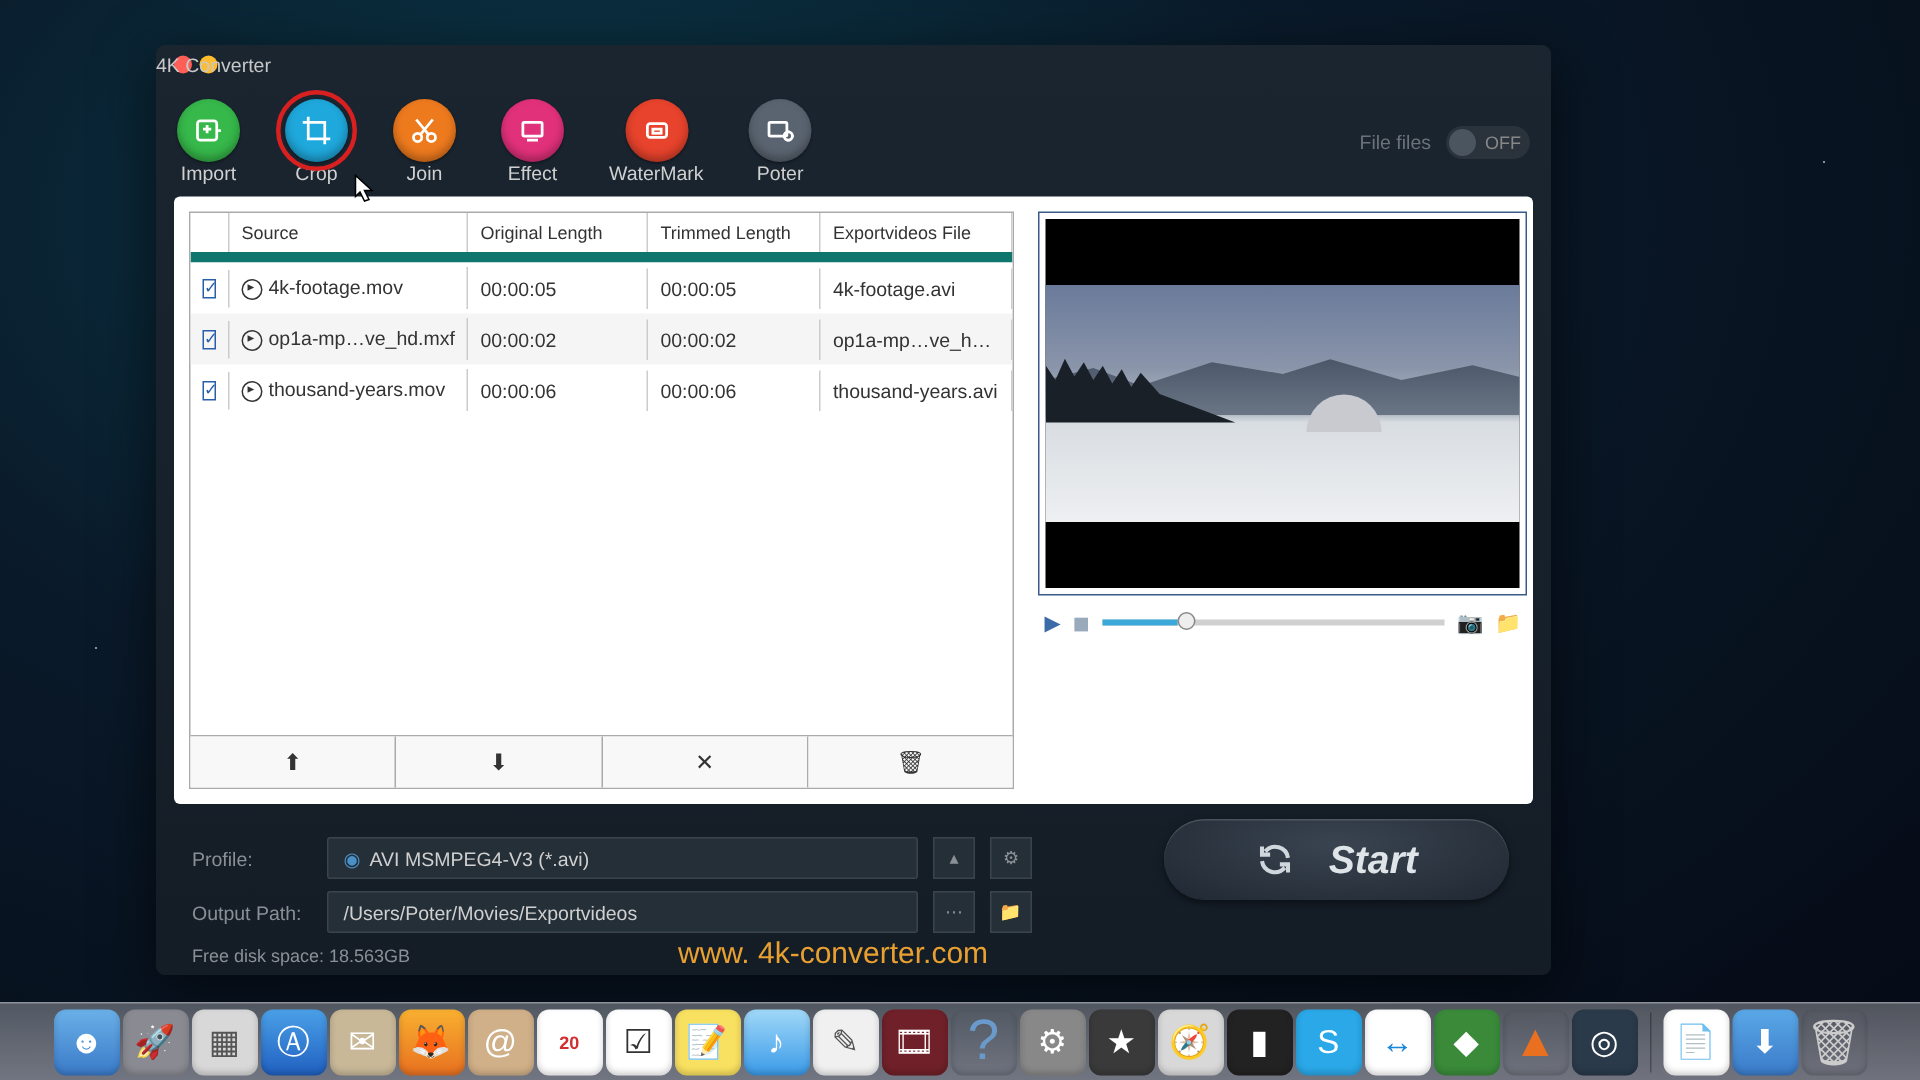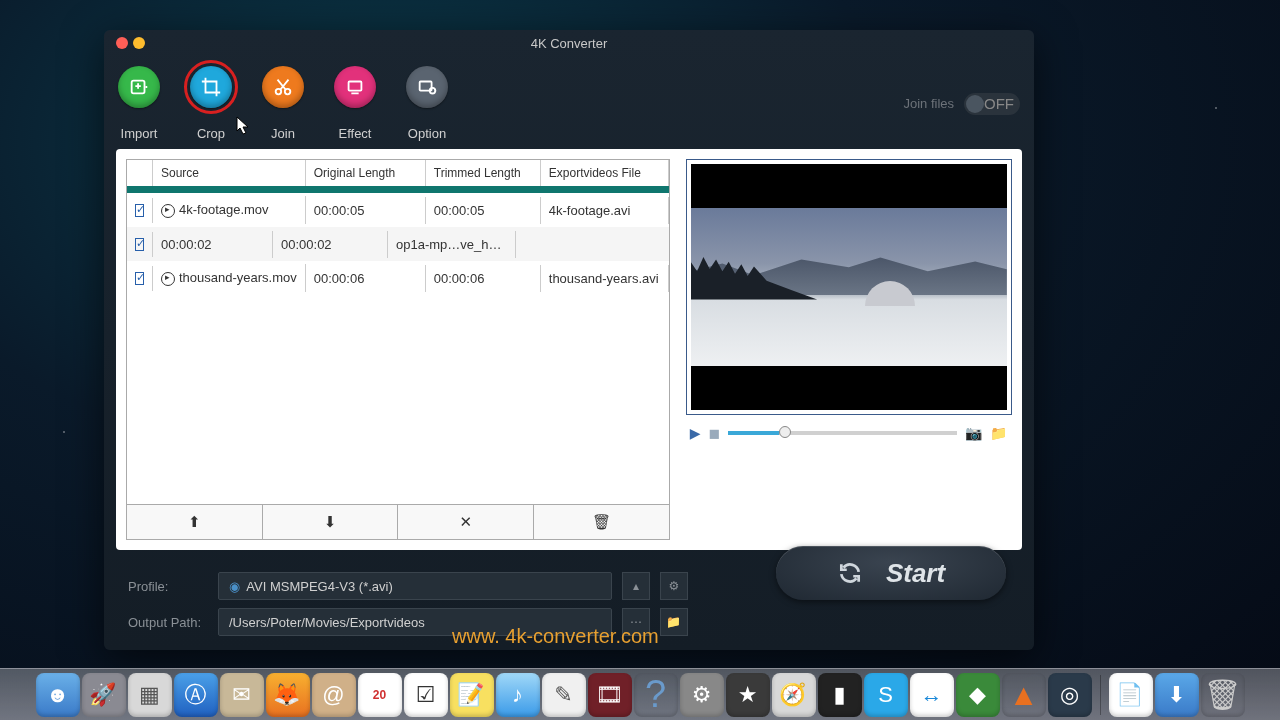--- a/index.html
+++ b/index.html
@@ -6,30 +6,30 @@
 body { width: 1280px; height: 720px; background: radial-gradient(ellipse at 30% 20%, #0a3a4a 0%, #0a1a2a 40%, #050a15 100%); position: relative; overflow: hidden; }
 .starfield::before { content: ""; position: absolute; inset: 0; background-image: radial-gradient(1px 1px at 10% 20%, #fff, transparent), radial-gradient(1px 1px at 30% 50%, #fff, transparent), radial-gradient(1px 1px at 60% 10%, #fff, transparent), radial-gradient(1px 1px at 80% 40%, #fff, transparent), radial-gradient(1px 1px at 20% 80%, #fff, transparent), radial-gradient(1px 1px at 70% 70%, #fff, transparent), radial-gradient(1px 1px at 95% 15%, #fff, transparent), radial-gradient(1px 1px at 5% 60%, #fff, transparent), radial-gradient(1px 1px at 50% 90%, #fff, transparent); }
 
 
 .window { position: absolute; left: 104px; top: 30px; width: 930px; height: 620px; background: linear-gradient(180deg, #1a2530 0%, #141d26 100%); border-radius: 6px; box-shadow: 0 10px 40px rgba(0,0,0,0.6); overflow: hidden; display: flex; flex-direction: column; }
 .titlebar { height: 26px; display: flex; align-items: center; position: relative; }
 .traffic { display: flex; gap: 5px; padding-left: 12px; }
 .dot { width: 12px; height: 12px; border-radius: 50%; }
 .dot.red { background: #ff5f57; }
 .dot.yel { background: #febc2e; }
-.title { position: absolute; left: 0; right: 0; text-align: center; color: #c8c8c8; font-size: 13px; }
+.title { position: absolute; left: 0; right: 0; color: #c8c8c8; font-size: 13px; }
 
 
 .toolbar { display: flex; align-items: center; padding: 10px 14px 8px; gap: 30px; }
-.tbtn { display: flex; flex-direction: column; align-items: center; gap: 18px; cursor: pointer; }
+.tbtn { display: flex; flex-direction: column; align-items: center; gap: 0; cursor: pointer; }
 .tcircle { width: 42px; height: 42px; border-radius: 50%; display: flex; align-items: center; justify-content: center; color: #fff; box-shadow: inset 0 -3px 6px rgba(0,0,0,0.3), 0 1px 2px rgba(0,0,0,0.4); position: relative; }
 .tbtn span.lbl { color: #d0d0d0; font-size: 13px; }
 .ring { position: absolute; inset: -6px; border: 3px solid #d82020; border-radius: 50%; }
 .join { margin-left: auto; display: flex; align-items: center; gap: 10px; color: #6c7279; font-size: 13px; }
-.toggle { width: 56px; height: 22px; border-radius: 11px; background: #2a333c; display: flex; align-items: center; padding: 2px; color: #888; font-size: 15px; justify-content: flex-end; padding-right: 6px; position: relative; }
+.toggle { width: 56px; height: 22px; border-radius: 11px; background: #2a333c; display: flex; align-items: center; padding: 2px; color: #888; font-size: 12px; justify-content: flex-end; padding-right: 6px; position: relative; }
 .knob { position: absolute; left: 2px; width: 18px; height: 18px; border-radius: 50%; background: #4a5560; }
 
 
 .body { background: #fff; margin: 0 12px 12px; border-radius: 4px; padding: 10px; display: flex; gap: 16px; flex: 1; min-height: 0; }
 .left { flex: 1; display: flex; flex-direction: column; border: 1px solid #aaa; }
 .table { flex: 1; overflow: auto; }
 .thead { display: flex; background: #fff; border-bottom: 7px solid #0f766e; font-size: 12px; color: #333; }
 .thead > div, .trow > div { padding: 6px 8px; border-right: 1px solid #ccc; white-space: nowrap; overflow: hidden; text-overflow: ellipsis; }
 .col-chk { width: 26px; flex: none; border-right: 1px solid #ccc; display:flex; align-items:center; justify-content:center;}
 .col-src { flex: 1 1 155px; }
@@ -120,31 +120,40 @@
     <div class="tbtn">
       <div class="tcircle" style="background:#e2317b">
           <svg width="22" height="22" viewBox="0 0 24 24" fill="none" stroke="#fff" stroke-width="2">
             <rect x="5" y="6" width="14" height="10" rx="1"></rect>
             <path d="M8 19h8"></path>
           </svg>
         </div>
       <span class="lbl">Effect</span>
     </div>
     <div class="tbtn">
+      <div class="tcircle" style="background:#e8432c">
+          <svg width="22" height="22" viewBox="0 0 24 24" fill="none" stroke="#fff" stroke-width="2">
+            <rect x="5" y="7" width="14" height="10" rx="2"></rect>
+            <rect x="9" y="11" width="6" height="3"></rect>
+          </svg>
+        </div>
+      <span class="lbl">WaterMark</span>
+    </div>
+    <div class="tbtn">
       <div class="tcircle" style="background:#5a6470">
           <svg width="22" height="22" viewBox="0 0 24 24" fill="none" stroke="#fff" stroke-width="2">
             <rect x="4" y="6" width="13" height="10" rx="1"></rect>
             <circle cx="18" cy="16" r="3"></circle>
             <path d="M18 13v-1M18 20v-1M15 16h-1M22 16h-1"></path>
           </svg>
         </div>
-      <span class="lbl">Option</span>
+      <span class="lbl">Poter</span>
     </div>
     <div class="join">
-      <span>Join files</span>
+      <span>File files</span>
       <div class="toggle">
         <div class="knob"></div>
         <span>OFF</span>
       </div>
     </div>
   </div>
 
   <div class="body">
     <div class="left">
       <div class="table">
@@ -161,20 +170,21 @@
             </div>
           <div class="col-src"><span class="playicon"></span><span>4k-footage.mov</span></div>
           <div class="col-ol">00:00:05</div>
           <div class="col-tl">00:00:05</div>
           <div class="col-df">4k-footage.avi</div>
         </div>
         <div class="trow">
           <div class="col-chk">
               <span class="chk"></span>
             </div>
+          <div class="col-src"><span class="playicon"></span><span>op1a-mp…ve_hd.mxf</span></div>
           <div class="col-ol">00:00:02</div>
           <div class="col-tl">00:00:02</div>
           <div class="col-df">op1a-mp…ve_hd.avi</div>
         </div>
         <div class="trow">
           <div class="col-chk">
               <span class="chk"></span>
             </div>
           <div class="col-src"><span class="playicon"></span><span>thousand-years.mov</span></div>
           <div class="col-ol">00:00:06</div>
@@ -225,20 +235,21 @@
         <div class="fbtn">⚙</div>
       </div>
       <div class="frow">
         <span class="flabel">Output Path:</span>
         <div class="finput">
             <span>/Users/Poter/Movies/Exportvideos</span>
           </div>
         <div class="fbtn">⋯</div>
         <div class="fbtn">📁</div>
       </div>
+      <div class="free">Free disk space: 18.563GB</div>
     </div>
     <div class="start">
       <svg width="26" height="26" viewBox="0 0 24 24" fill="none" stroke="#cfd6dc" stroke-width="2.5">
           <path d="M20 11a8 8 0 00-14-4M4 13a8 8 0 0014 4M4 4v5h5M20 20v-5h-5"></path>
         </svg>
       <span>Start</span>
     </div>
   </div>
   <div class="url">www. 4k-converter.com</div>
 </div>

